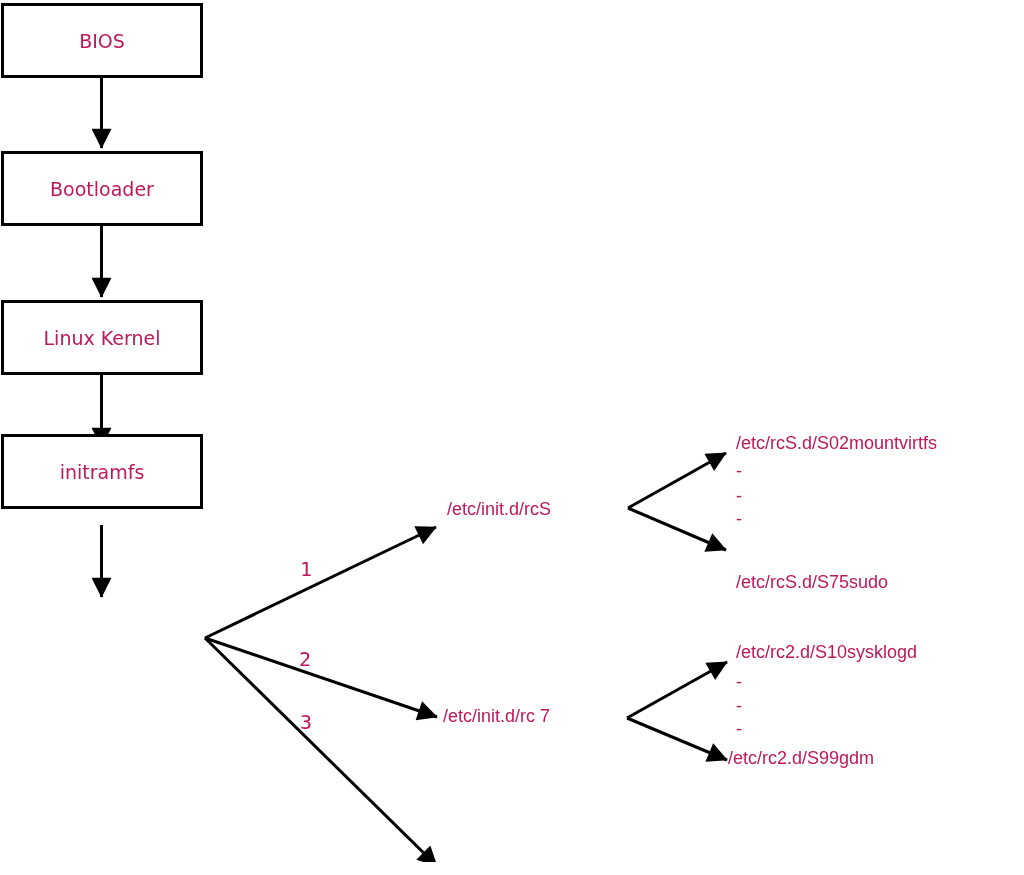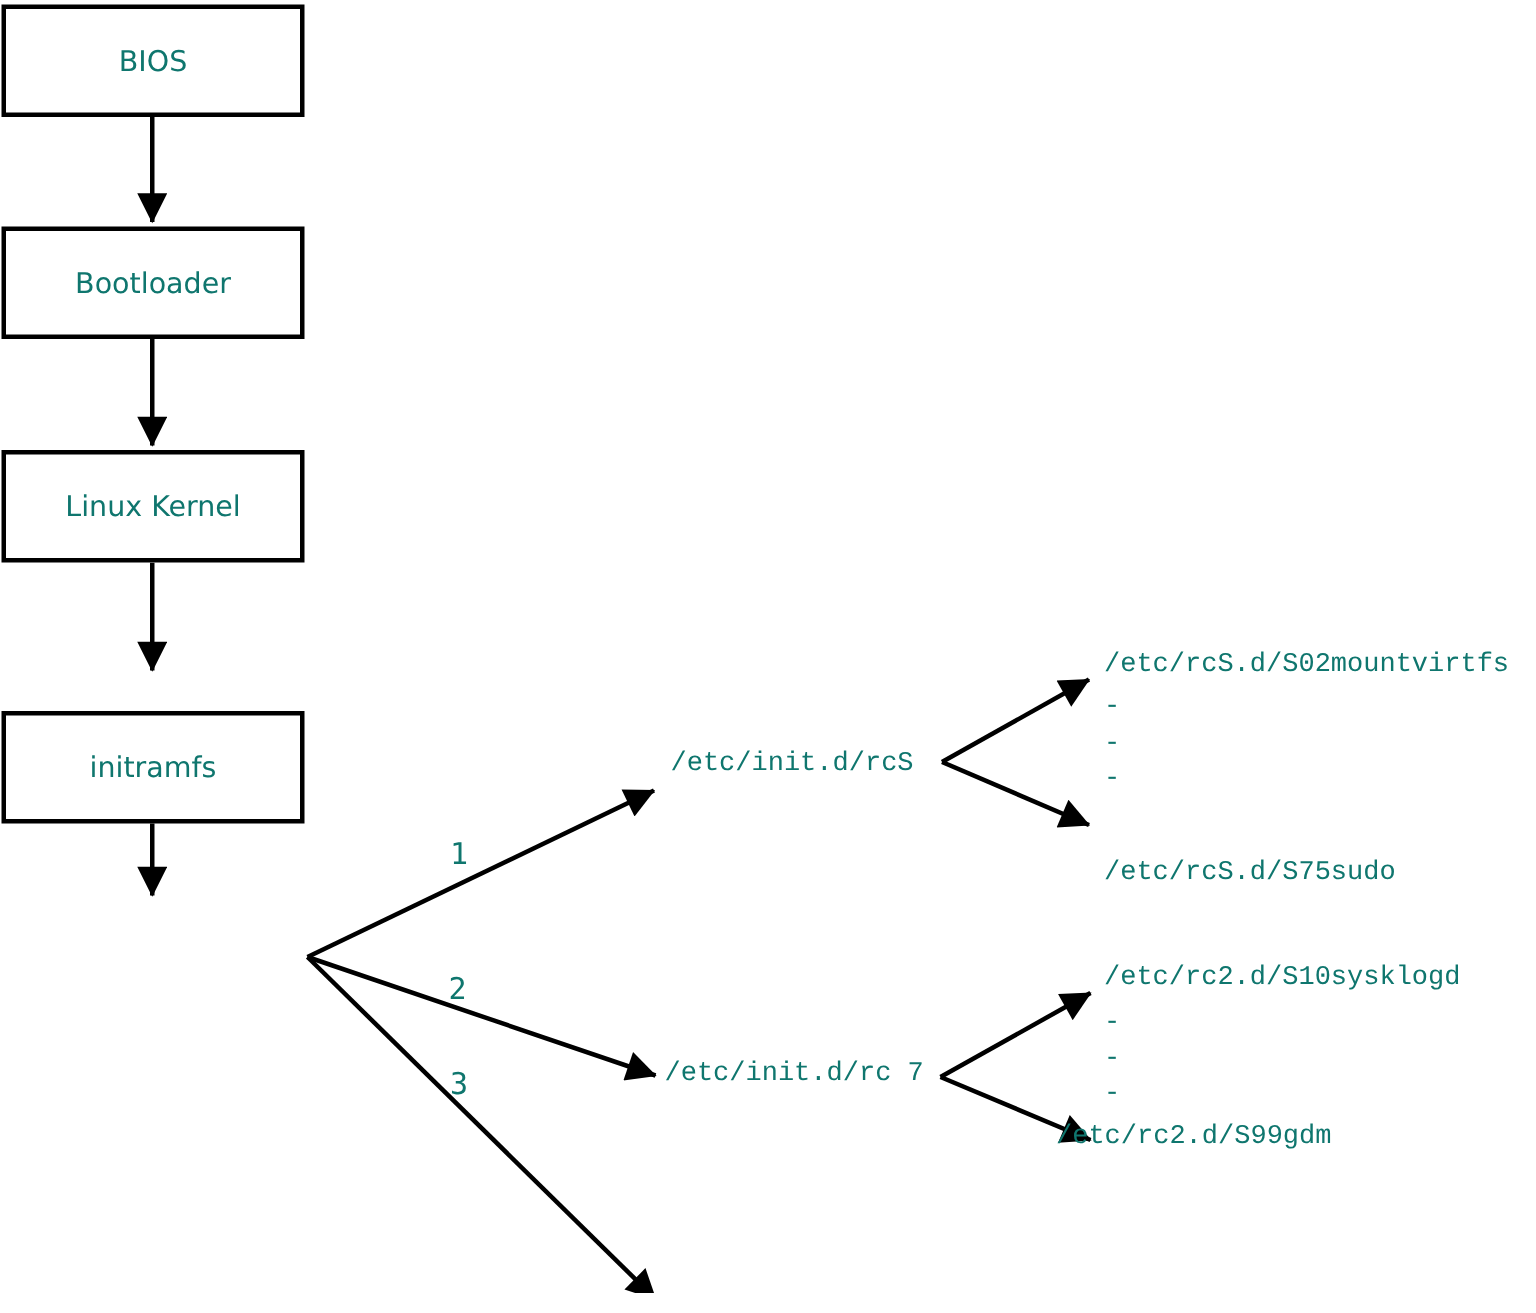--- a/index.html
+++ b/index.html
@@ -1,33 +1,33 @@
 <!DOCTYPE html>
 <html><head>
 <meta charset="utf-8">
 <style>
   html,body{margin:0;padding:0;background:#fff;}
   .canvas{
     position:relative;width:1024px;height:862px;background:#ffffff;
-    font-family:"DejaVu Sans",sans-serif;color:#0f766e;overflow:hidden;
+    font-family:"DejaVu Sans",sans-serif;color:#be185d;overflow:hidden;
   }
   svg.arrows{position:absolute;left:0;top:0;width:1024px;height:875px;}
   svg.arrows line{stroke:#000;stroke-width:3;}
   .node{
     position:absolute;left:1px;width:202px;height:75px;
     border:3px solid #000;box-sizing:border-box;background:#fff;
     display:flex;align-items:center;justify-content:center;
     font-size:19px;
   }
   .note{
     position:absolute;left:358px;top:115px;transform:translateY(-50%);
     font-size:19px;white-space:pre;
   }
   .mono{
-    position:absolute;font-family:Liberation Mono, monospace;
+    position:absolute;font-family:Liberation Sans, sans-serif;
     font-size:18px;transform:translateY(-50%);white-space:pre;
   }
   .num{
     position:absolute;font-family:"DejaVu Sans Mono",monospace;
     font-size:20px;transform:translate(-50%,-50%);
   }
 </style>
 </head>
 <body>
 
@@ -58,21 +58,21 @@
 
   <div class="node" style="top:3px;">
       <span>BIOS</span>
     </div>
   <div class="node" style="top:151px;">
       <span>Bootloader</span>
     </div>
   <div class="node" style="top:300px;">
       <span>Linux Kernel</span>
     </div>
-  <div class="node" style="top:474px;text-align:right;">
+  <div class="node" style="top:434px;text-align:right;">
       <span>initramfs</span>
     </div>
 
 
   <div class="num" style="left:306px;top:569px;">1</div>
   <div class="num" style="left:305px;top:659px;">2</div>
   <div class="num" style="left:306px;top:722px;">3</div>
 
   <div class="mono" style="left:447px;top:509px;">/etc/init.d/rcS</div>
   <div class="mono" style="left:443px;top:716px;">/etc/init.d/rc 7</div>
@@ -81,15 +81,15 @@
   <div class="mono" style="left:736px;top:443px;">/etc/rcS.d/S02mountvirtfs</div>
   <div class="mono" style="left:736px;top:471px;">-</div>
   <div class="mono" style="left:736px;top:496px;">-</div>
   <div class="mono" style="left:736px;top:519px;">-</div>
   <div class="mono" style="left:736px;top:546px;margin-top:36px;">/etc/rcS.d/S75sudo</div>
 
   <div class="mono" style="left:736px;top:652px;">/etc/rc2.d/S10sysklogd</div>
   <div class="mono" style="left:736px;top:682px;">-</div>
   <div class="mono" style="left:736px;top:706px;">-</div>
   <div class="mono" style="left:736px;top:729px;">-</div>
-  <div class="mono" style="left:704px;top:758px;">/etc/rc2.d/S99gdm</div>
+  <div class="mono" style="left:728px;top:758px;">/etc/rc2.d/S99gdm</div>
 
 </div>
 
 </body></html>

